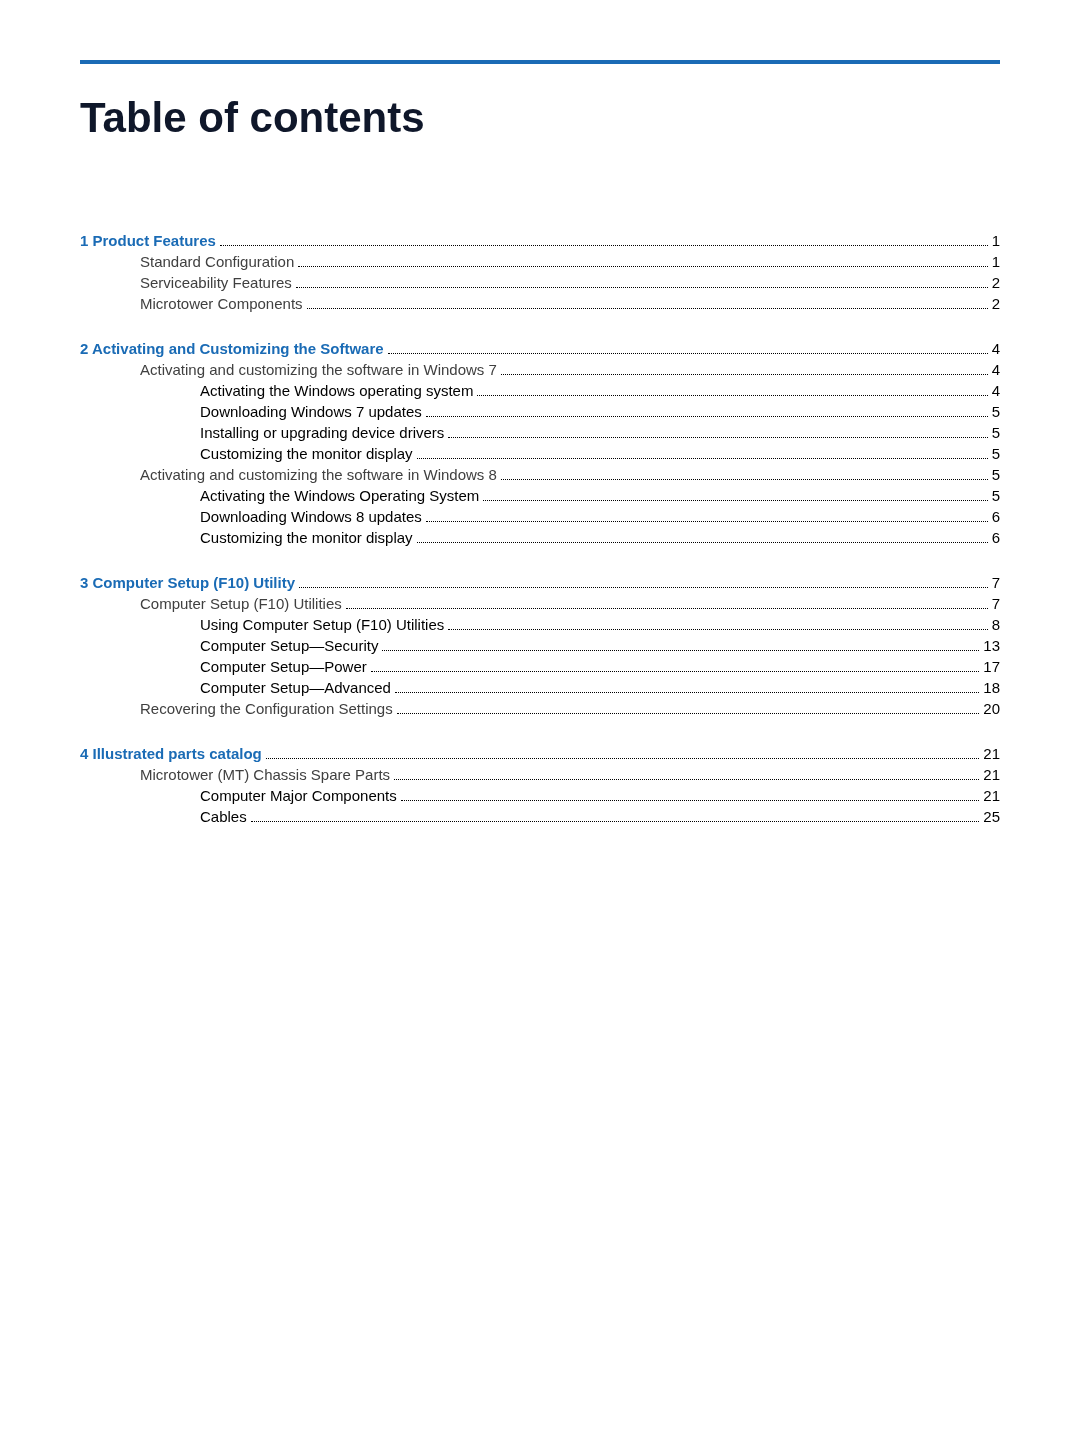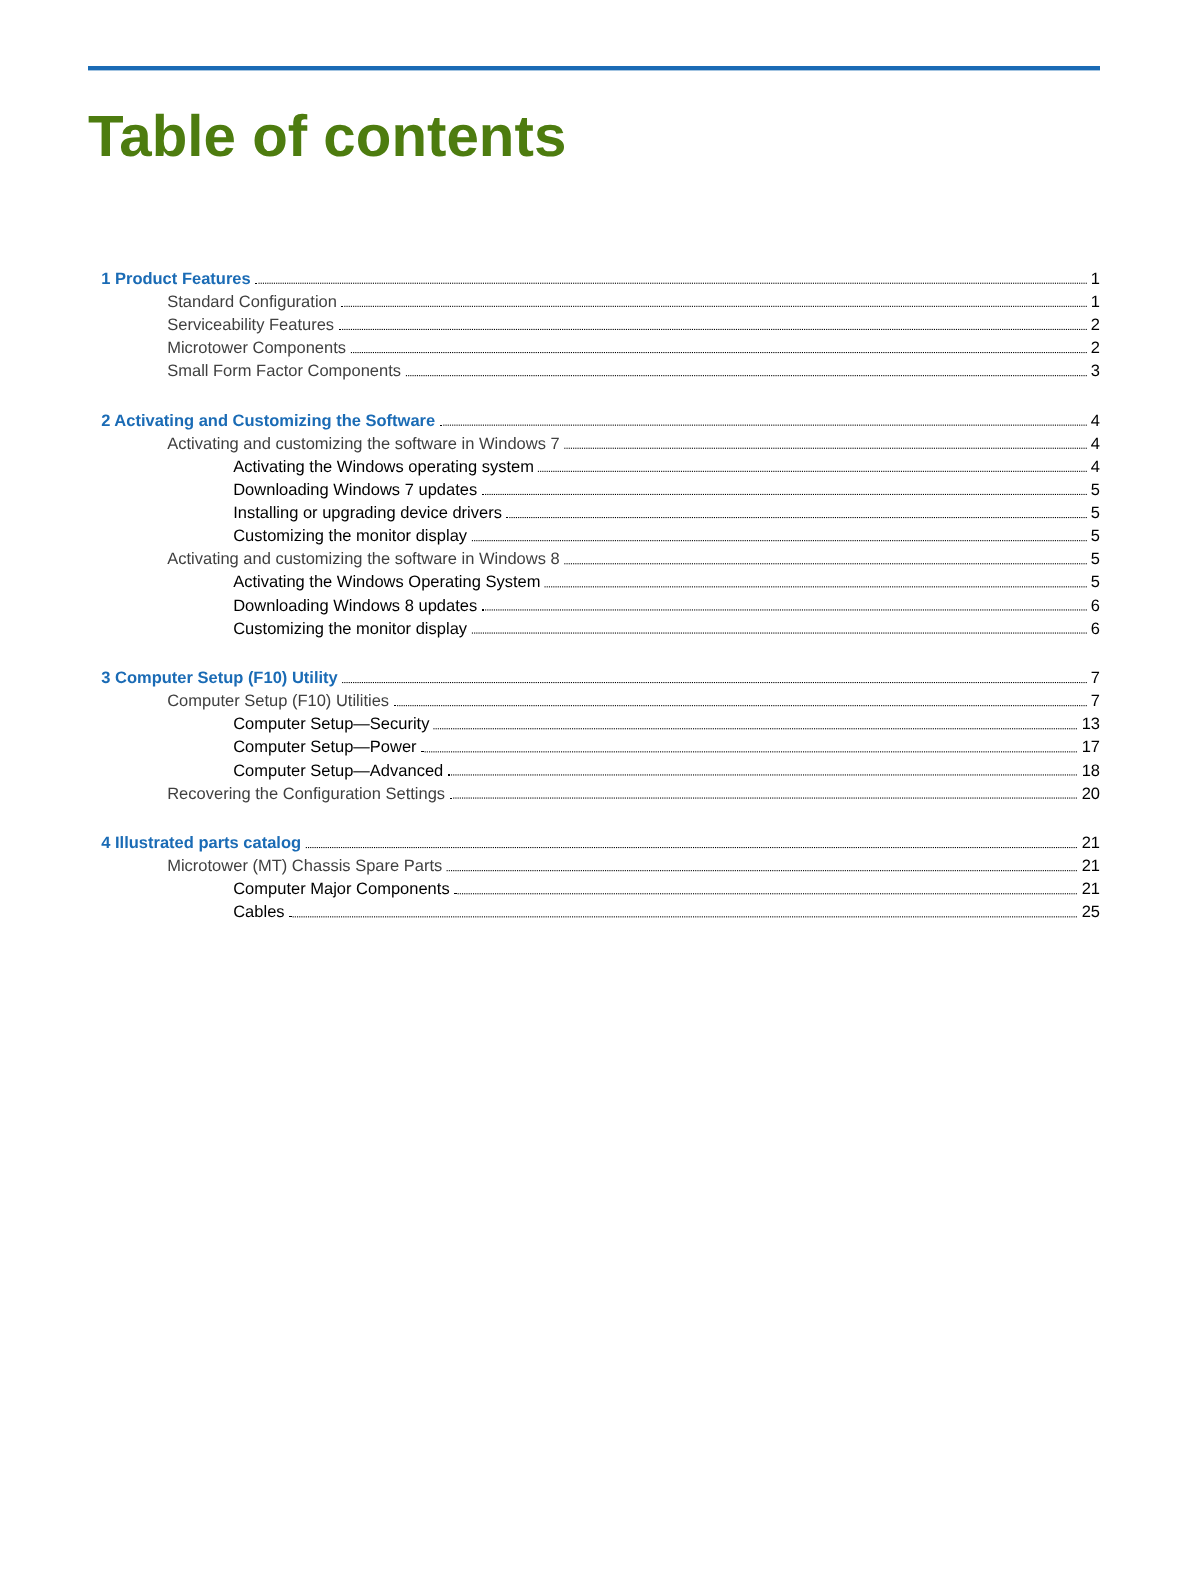--- a/index.html
+++ b/index.html
@@ -16,23 +16,23 @@
       min-height: 1437px;
       padding: 60px 80px 80px 80px;
     }
 
     .top-border {
       border-top: 4px solid #1a6bb5;
       margin-bottom: 30px;
     }
 
     .page-title {
-      font-size: 53px;
+      font-size: 42px;
       font-weight: bold;
-      color: #4d7c0f;
+      color: #0f172a;
       margin-bottom: 80px;
       padding-bottom: 10px;
     }
 
     .toc-container {
       width: 100%;
     }
 
     .toc-section {
       margin-bottom: 28px;
@@ -42,21 +42,20 @@
       display: flex;
       align-items: baseline;
       width: 100%;
       margin-bottom: 4px;
       font-size: 15px;
     }
 
     .toc-entry .entry-text {
       white-space: nowrap;
       flex-shrink: 0;
-      margin-left: 12px;
     }
 
     .toc-entry .dots {
       flex: 1;
       border-bottom: 1px dotted #000;
       margin: 0 4px;
       margin-bottom: 3px;
     }
 
     .toc-entry .page-num {
@@ -118,25 +117,20 @@
       <div class="toc-entry level-2">
         <span class="entry-text">Serviceability Features</span>
         <span class="dots"></span>
         <span class="page-num">2</span>
       </div>
       <div class="toc-entry level-2">
         <span class="entry-text">Microtower Components</span>
         <span class="dots"></span>
         <span class="page-num">2</span>
       </div>
-      <div class="toc-entry level-2">
-        <span class="entry-text">Small Form Factor Components</span>
-        <span class="dots"></span>
-        <span class="page-num">3</span>
-      </div>
     </div>
 
     <div class="toc-section">
       <div class="toc-entry level-1">
         <span class="entry-text">2  Activating and Customizing the Software</span>
         <span class="dots"></span>
         <span class="page-num">4</span>
       </div>
       <div class="toc-entry level-2">
         <span class="entry-text">Activating and customizing the software in Windows 7</span>
@@ -190,20 +184,25 @@
         <span class="entry-text">3  Computer Setup (F10) Utility</span>
         <span class="dots"></span>
         <span class="page-num">7</span>
       </div>
       <div class="toc-entry level-2">
         <span class="entry-text">Computer Setup (F10) Utilities</span>
         <span class="dots"></span>
         <span class="page-num">7</span>
       </div>
       <div class="toc-entry level-3">
+        <span class="entry-text">Using Computer Setup (F10) Utilities</span>
+        <span class="dots"></span>
+        <span class="page-num">8</span>
+      </div>
+      <div class="toc-entry level-3">
         <span class="entry-text">Computer Setup—Security</span>
         <span class="dots"></span>
         <span class="page-num">13</span>
       </div>
       <div class="toc-entry level-3">
         <span class="entry-text">Computer Setup—Power</span>
         <span class="dots"></span>
         <span class="page-num">17</span>
       </div>
       <div class="toc-entry level-3">

